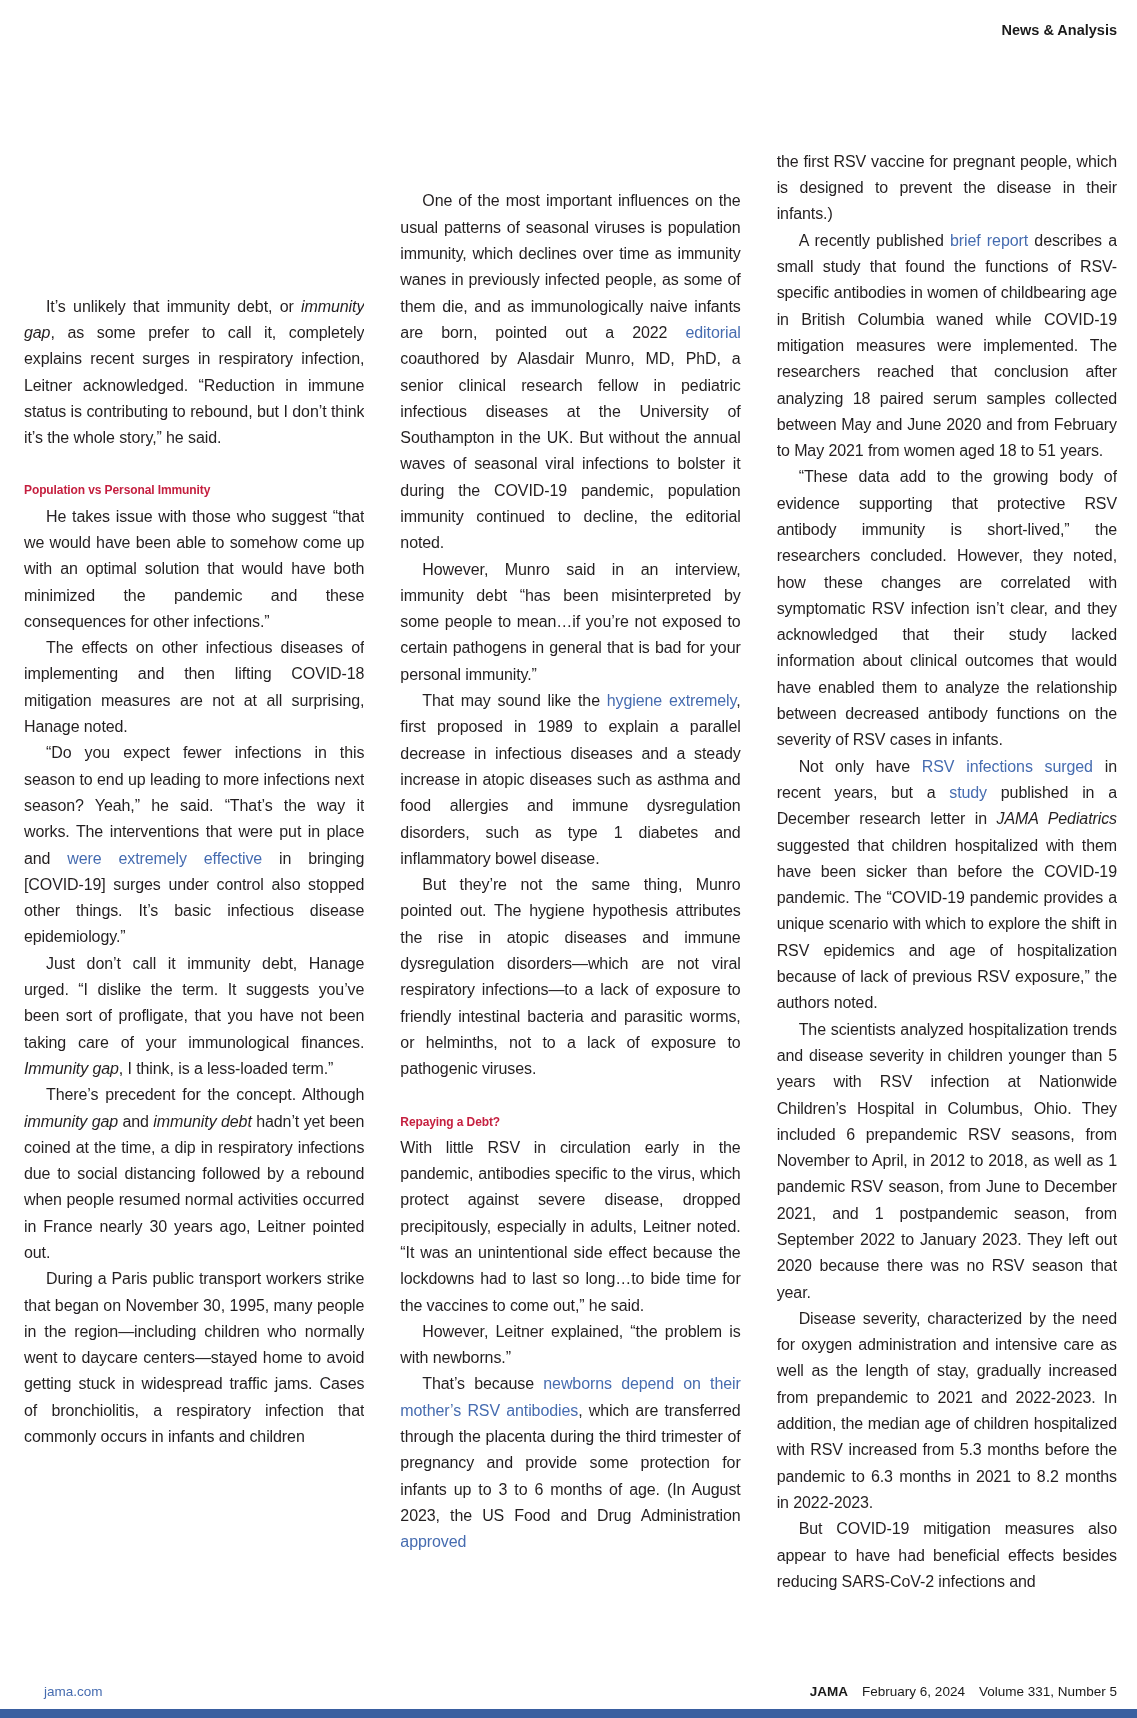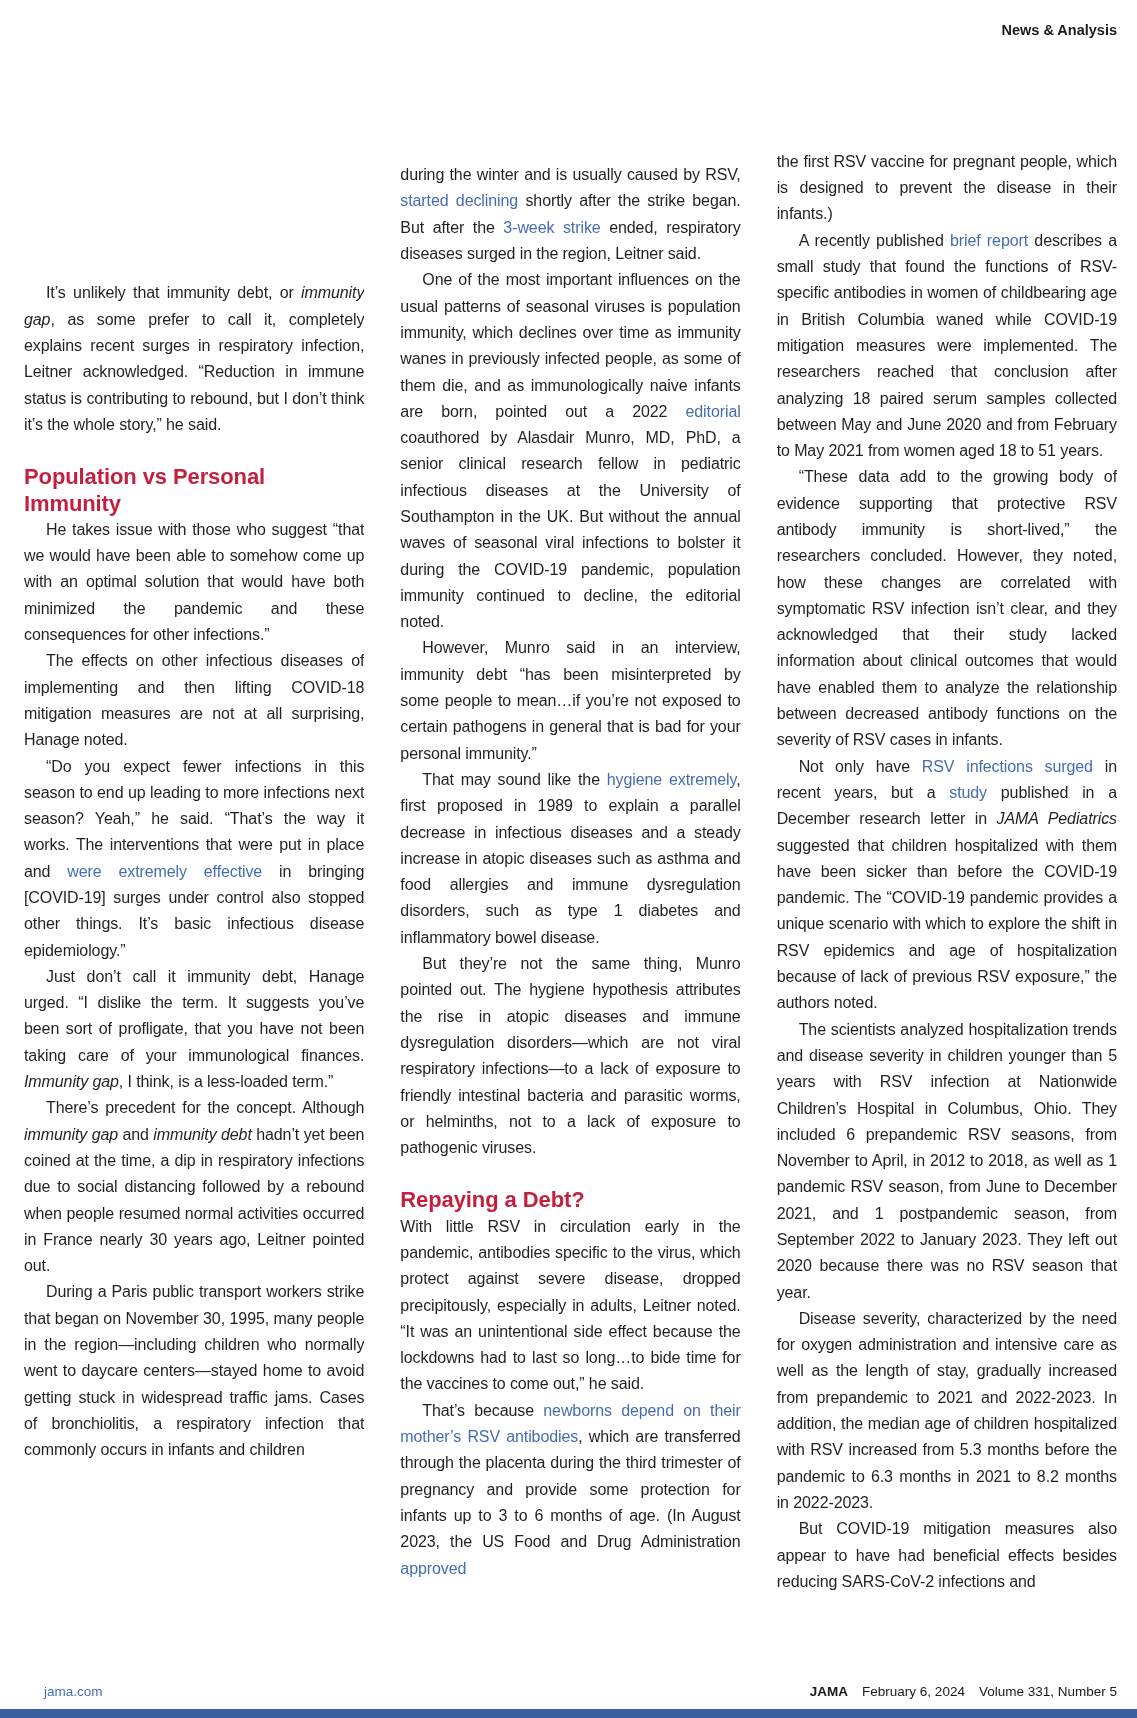--- a/index.html
+++ b/index.html
@@ -32,21 +32,21 @@
     text-align:justify;
     font-size:16px;line-height:26.3px;
     letter-spacing:-0.1px;
     hyphens:auto;-webkit-hyphens:auto;
     overflow:hidden;
   }
   .para{margin:0;}
   .para.indent{text-indent:22px;}
   .section-heading{
     margin:26px 0 0 0;
-    font-size:22px;line-height:26.3px;
+    font-size:12px;line-height:26.3px;
     font-weight:700;color:var(--accent);
     text-align:left;
   }
   .inline-link{color:var(--link);text-decoration:none;cursor:pointer;}
   em{font-style:italic;}
   .footer{
     position:absolute;left:24px;right:20px;top:1684px;
     display:flex;justify-content:space-between;align-items:baseline;
     font-size:13.5px;
     padding-left:20px;
@@ -72,27 +72,27 @@
         <p class="para indent"><span>It’s unlikely that immunity debt, or </span><em>immunity gap</em><span>, as some prefer to call it, completely explains recent surges in respiratory infection, Leitner acknowledged. “Reduction in immune status is contributing to rebound, but I don’t think it’s the whole story,” he said.</span></p>
         <h2 class="section-heading">Population vs Personal Immunity</h2>
         <p class="para indent"><span>He takes issue with those who suggest “that we would have been able to somehow come up with an optimal solution that would have both minimized the pandemic and these consequences for other infections.”</span></p>
         <p class="para indent"><span>The effects on other infectious diseases of implementing and then lifting COVID-18 mitigation measures are not at all surprising, Hanage noted.</span></p>
         <p class="para indent"><span>“Do you expect fewer infections in this season to end up leading to more infections next season? Yeah,” he said. “That’s the way it works. The interventions that were put in place and </span><a class="inline-link" href="#">were extremely effective</a><span> in bringing [COVID-19] surges under control also stopped other things. It’s basic infectious disease epidemiology.”</span></p>
         <p class="para indent"><span>Just don’t call it immunity debt, Hanage urged. “I dislike the term. It suggests you’ve been sort of profligate, that you have not been taking care of your immunological finances. </span><em>Immunity gap</em><span>, I think, is a less-loaded term.”</span></p>
         <p class="para indent"><span>There’s precedent for the concept. Although </span><em>immunity gap</em><span> and </span><em>immunity debt</em><span> hadn’t yet been coined at the time, a dip in respiratory infections due to social distancing followed by a rebound when people resumed normal activities occurred in France nearly 30 years ago, Leitner pointed out.</span></p>
         <p class="para indent"><span>During a Paris public transport workers strike that began on November 30, 1995, many people in the region—including children who normally went to daycare centers—stayed home to avoid getting stuck in widespread traffic jams. Cases of bronchiolitis, a respiratory infection that commonly occurs in infants and children</span></p>
       </div>
       <div class="col">
-        <p class="para"><span>during the winter and is usually caused by RSV, </span><a class="inline-link" href="#">started declining</a><span> shortly after the strike began. But after the </span><a class="inline-link" href="#">3-week strike</a><span> ended, respiratory diseases surged in the region, Leitner said.</span></p>
         <p class="para indent"><span>One of the most important influences on the usual patterns of seasonal viruses is population immunity, which declines over time as immunity wanes in previously infected people, as some of them die, and as immunologically naive infants are born, pointed out a 2022 </span><a class="inline-link" href="#">editorial</a><span> coauthored by Alasdair Munro, MD, PhD, a senior clinical research fellow in pediatric infectious diseases at the University of Southampton in the UK. But without the annual waves of seasonal viral infections to bolster it during the COVID-19 pandemic, population immunity continued to decline, the editorial noted.</span></p>
         <p class="para indent"><span>However, Munro said in an interview, immunity debt “has been misinterpreted by some people to mean…if you’re not exposed to certain pathogens in general that is bad for your personal immunity.”</span></p>
         <p class="para indent"><span>That may sound like the </span><a class="inline-link" href="#">hygiene extremely</a><span>, first proposed in 1989 to explain a parallel decrease in infectious diseases and a steady increase in atopic diseases such as asthma and food allergies and immune dysregulation disorders, such as type 1 diabetes and inflammatory bowel disease.</span></p>
         <p class="para indent"><span>But they’re not the same thing, Munro pointed out. The hygiene hypothesis attributes the rise in atopic diseases and immune dysregulation disorders—which are not viral respiratory infections—to a lack of exposure to friendly intestinal bacteria and parasitic worms, or helminths, not to a lack of exposure to pathogenic viruses.</span></p>
         <h2 class="section-heading">Repaying a Debt?</h2>
         <p class="para"><span>With little RSV in circulation early in the pandemic, antibodies specific to the virus, which protect against severe disease, dropped precipitously, especially in adults, Leitner noted. “It was an unintentional side effect because the lockdowns had to last so long…to bide time for the vaccines to come out,” he said.</span></p>
+        <p class="para indent"><span>However, Leitner explained, “the problem is with newborns.”</span></p>
         <p class="para indent"><span>That’s because </span><a class="inline-link" href="#">newborns depend on their mother’s RSV antibodies</a><span>, which are transferred through the placenta during the third trimester of pregnancy and provide some protection for infants up to 3 to 6 months of age. (In August 2023, the US Food and Drug Administration </span><a class="inline-link" href="#">approved</a></p>
       </div>
       <div class="col">
         <p class="para"><span>the first RSV vaccine for pregnant people, which is designed to prevent the disease in their infants.)</span></p>
         <p class="para indent"><span>A recently published </span><a class="inline-link" href="#">brief report</a><span> describes a small study that found the functions of RSV-specific antibodies in women of childbearing age in British Columbia waned while COVID-19 mitigation measures were implemented. The researchers reached that conclusion after analyzing 18 paired serum samples collected between May and June 2020 and from February to May 2021 from women aged 18 to 51 years.</span></p>
         <p class="para indent"><span>“These data add to the growing body of evidence supporting that protective RSV antibody immunity is short-lived,” the researchers concluded. However, they noted, how these changes are correlated with symptomatic RSV infection isn’t clear, and they acknowledged that their study lacked information about clinical outcomes that would have enabled them to analyze the relationship between decreased antibody functions on the severity of RSV cases in infants.</span></p>
         <p class="para indent"><span>Not only have </span><a class="inline-link" href="#">RSV infections surged</a><span> in recent years, but a </span><a class="inline-link" href="#">study</a><span> published in a December research letter in </span><em>JAMA Pediatrics</em><span> suggested that children hospitalized with them have been sicker than before the COVID-19 pandemic. The “COVID-19 pandemic provides a unique scenario with which to explore the shift in RSV epidemics and age of hospitalization because of lack of previous RSV exposure,” the authors noted.</span></p>
         <p class="para indent"><span>The scientists analyzed hospitalization trends and disease severity in children younger than 5 years with RSV infection at Nationwide Children’s Hospital in Columbus, Ohio. They included 6 prepandemic RSV seasons, from November to April, in 2012 to 2018, as well as 1 pandemic RSV season, from June to December 2021, and 1 postpandemic season, from September 2022 to January 2023. They left out 2020 because there was no RSV season that year.</span></p>
         <p class="para indent"><span>Disease severity, characterized by the need for oxygen administration and intensive care as well as the length of stay, gradually increased from prepandemic to 2021 and 2022-2023. In addition, the median age of children hospitalized with RSV increased from 5.3 months before the pandemic to 6.3 months in 2021 to 8.2 months in 2022-2023.</span></p>
         <p class="para indent"><span>But COVID-19 mitigation measures also appear to have had beneficial effects besides reducing SARS-CoV-2 infections and</span></p>

